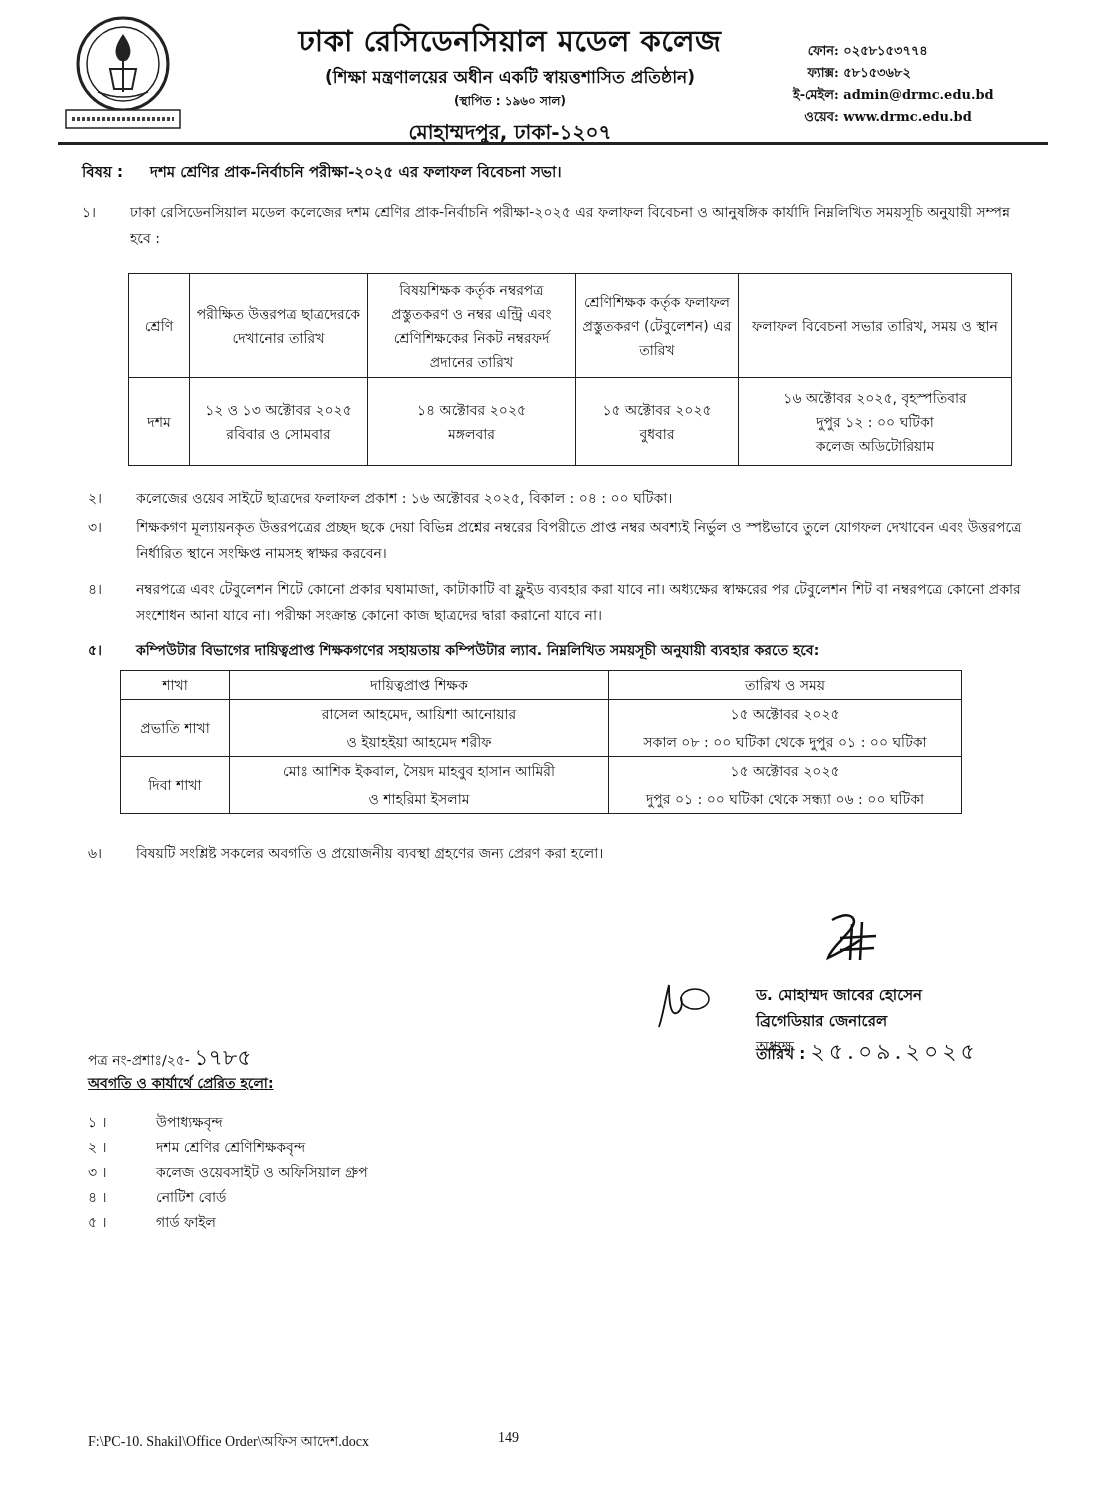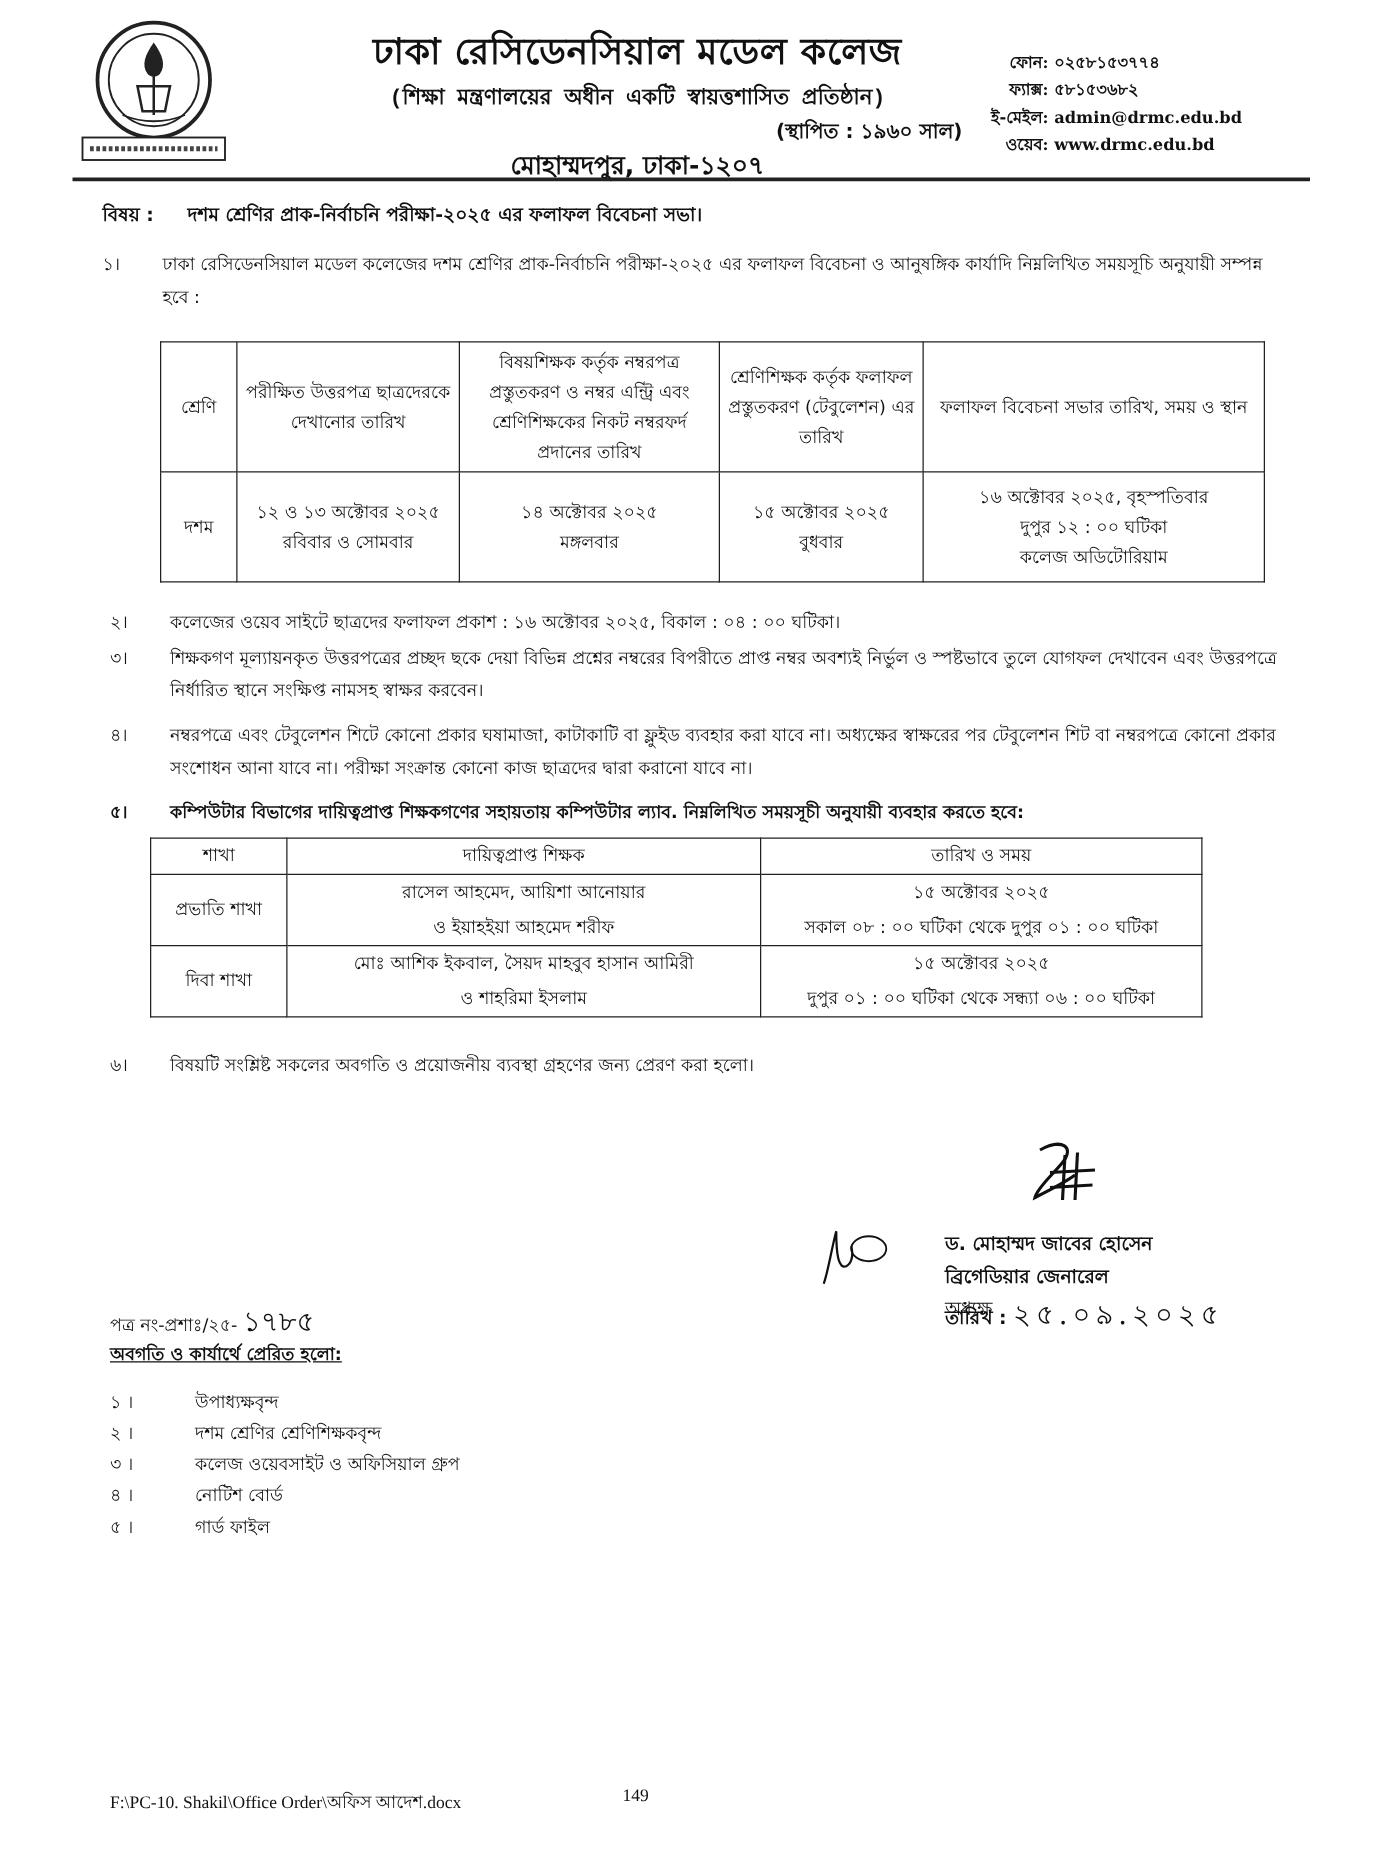--- a/index.html
+++ b/index.html
@@ -3,22 +3,22 @@
 <meta charset="utf-8">
 <style>
   html, body { margin: 0; padding: 0; background: #ffffff; }
   body {
     width: 1102px; height: 1500px; position: relative; overflow: hidden;
     font-family: "DejaVu Sans", sans-serif; color: #111;
   }
   .abs { position: absolute; }
   .logo { left: 58px; top: 14px; width: 130px; height: 120px; }
   .title { left: 250px; top: 18px; width: 520px; text-align: center; font-size: 29px; font-weight: bold; letter-spacing: 0.5px; }
-  .subtitle { left: 250px; top: 64px; width: 520px; text-align: center; font-size: 17px; font-weight: bold; font-family: Liberation Mono, monospace; }
-  .estd { left: 250px; top: 92px; width: 520px; text-align: right; font-size: 16px; font-weight: bold; }
+  .subtitle { left: 250px; top: 64px; width: 520px; text-align: center; font-size: 17px; font-weight: bold; }
+  .estd { left: 250px; top: 92px; width: 520px; text-align: center; font-size: 12px; font-weight: bold; }
   .addr { left: 250px; top: 117px; width: 520px; text-align: center; font-size: 20px; font-weight: bold; }
   .contact { left: 778px; top: 40px; font-size: 13px; font-weight: bold; line-height: 22px; }
   .contact .row { display: flex; text-align: right; }
   .contact .lbl { width: 56px; }
   .contact .val { font-family: "DejaVu Serif", serif; }
   .hrule { left: 58px; top: 142px; width: 990px; height: 3px; background: #222; }
   .subject { left: 82px; top: 160px; font-size: 15px; font-weight: bold; display: flex; }
   .subject .lbl { width: 68px; }
   .subject .txt { }
   .para { font-size: 14px; line-height: 26px; }

